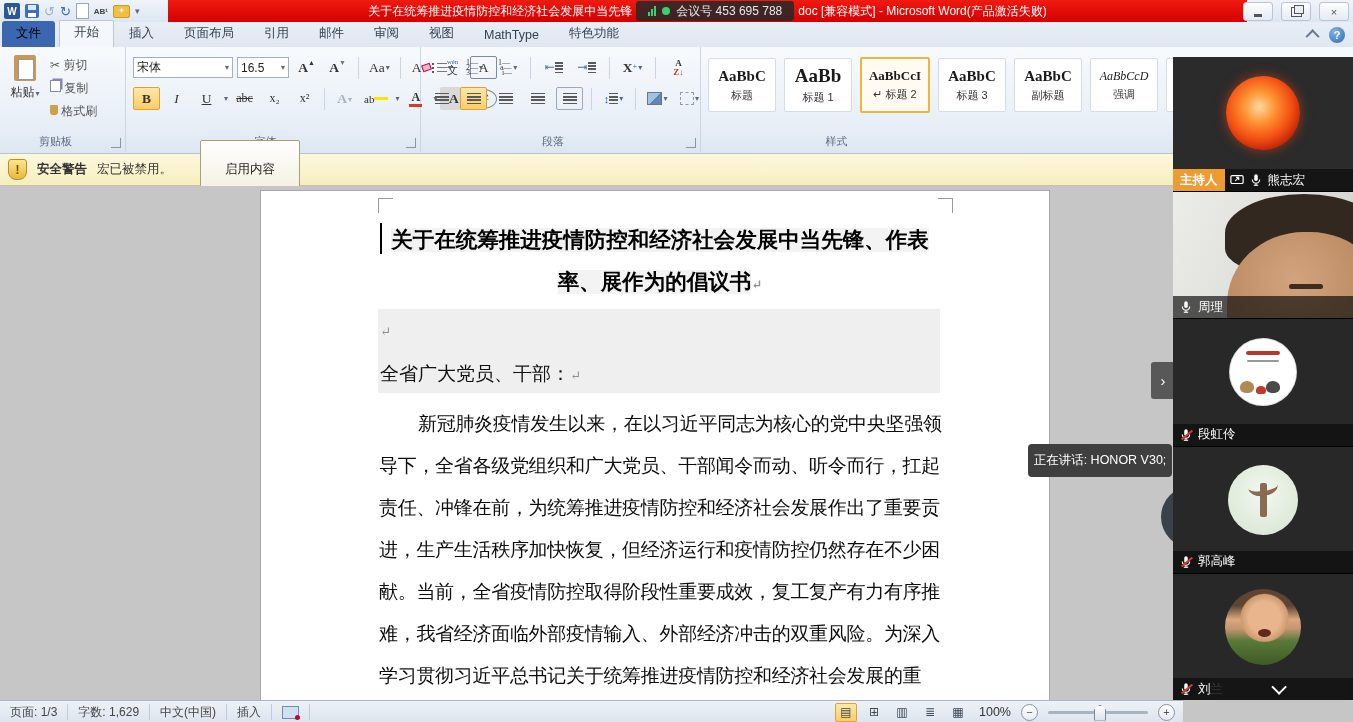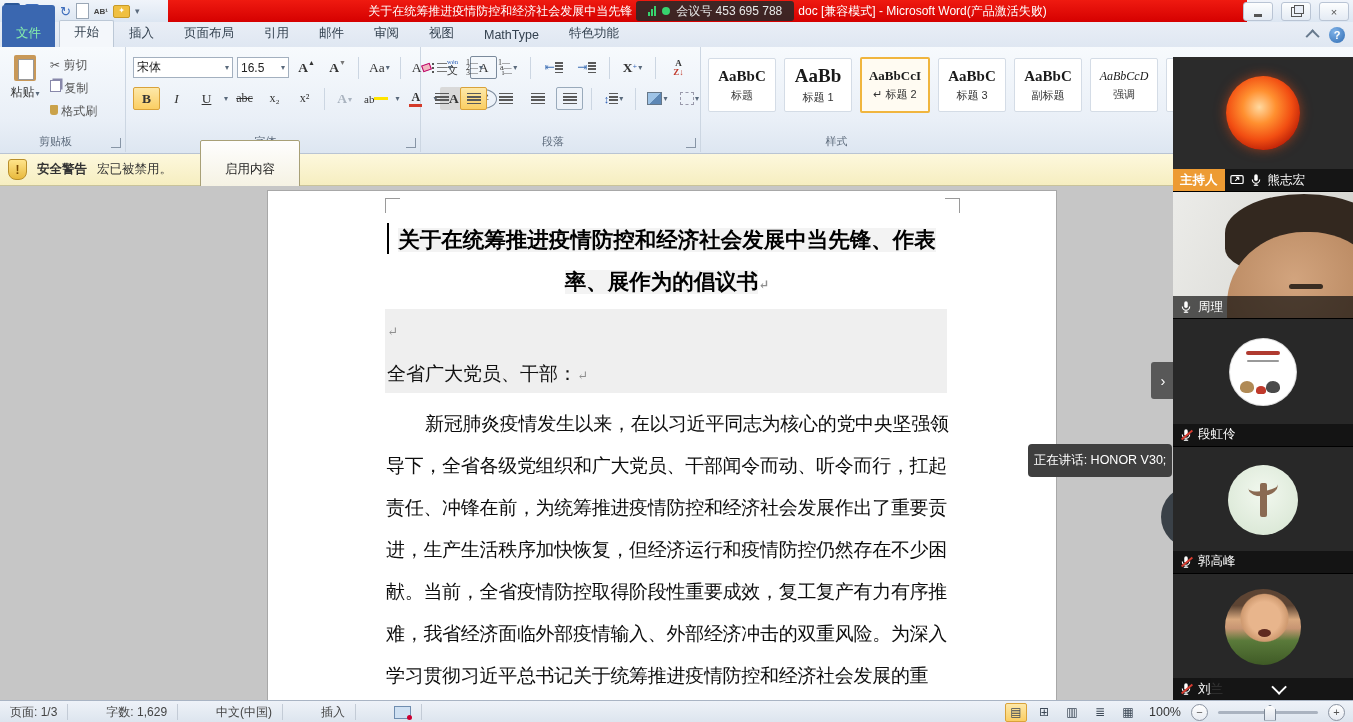--- a/index.html
+++ b/index.html
@@ -34,21 +34,21 @@
   .winbtn{width:28px;height:17px;border:1px solid #b9c4d4;border-radius:3px;background:linear-gradient(#fdfefe,#e4ebf4);
     display:flex;align-items:center;justify-content:center;color:#555;font-size:11px;}
   .min-glyph{width:8px;height:3px;background:#555;margin-top:7px;}
   .restore-glyph{width:9px;height:8px;border:1px solid #555;position:relative;}
   .restore-glyph:before{content:"";position:absolute;left:2px;top:-3px;width:8px;height:7px;border:1px solid #555;background:#e9eef6;}
 
   
   .tabrow{position:absolute;left:0;top:22px;width:1353px;height:25px;background:linear-gradient(#e9eef6,#dfe7f2);}
   .tabs{display:flex;height:25px;align-items:flex-end;padding-left:2px;}
   .tab{padding:4px 15px 5px 15px;font-size:12.5px;color:#33414f;}
-  .tab.file{background:#3a67b0;color:#86efac;border-radius:3px 3px 0 0;padding:20px 14px 5px 14px;margin-right:4px;}
+  .tab.file{background:#3a67b0;color:#000000;border-radius:3px 3px 0 0;padding:4px 14px 5px 14px;margin-right:4px;}
   .tab.active{background:#f4f7fb;border:1px solid #bcc8d6;border-bottom:none;border-radius:2px 2px 0 0;padding:3px 14px 6px 14px;}
   .tabrow-right{position:absolute;right:8px;top:5px;display:flex;align-items:center;gap:10px;}
   .chev-up{width:8px;height:8px;border-left:2px solid #67798d;border-top:2px solid #67798d;transform:rotate(45deg) translateY(2px);}
   .help-q{width:16px;height:16px;border-radius:50%;background:radial-gradient(circle at 35% 30%,#7fb2e8,#2f6cb3);color:#fff;font-weight:bold;font-size:11px;display:flex;align-items:center;justify-content:center;}
 
   
   .ribbon{position:absolute;left:0;top:47px;width:1353px;height:106px;
     background:linear-gradient(#f7fafd,#e9eff7 70%,#dde6f1);border-bottom:1px solid #b9c4d3;}
   .rgroup{position:absolute;top:0;height:105px;border-right:1px solid #ccd6e2;}
   .glabel{position:absolute;bottom:3px;left:0;right:14px;text-align:center;font-size:11px;color:#5d6b7c;}
@@ -85,21 +85,21 @@
     border-bottom:1px solid #c9c39a;display:flex;align-items:center;gap:10px;padding-left:8px;box-sizing:border-box;}
   .shield{width:17px;height:19px;background:linear-gradient(#ffe48a,#e8b93c);border:1px solid #b98f2a;
     border-radius:3px 3px 8px 8px;color:#7a4b00;font-weight:bold;font-size:12px;display:flex;align-items:center;justify-content:center;}
   .warn-title{font-weight:bold;font-size:12.5px;color:#333;}
   .warn-msg{font-size:12.5px;color:#333;}
   .enable-btn{margin-left:18px;background:linear-gradient(#fefefe,#f3efdc);border:1px solid #a8a077;border-radius:2px;
     padding:20px 24px;font-size:12.5px;color:#222;}
 
   
   .docarea{position:absolute;left:0;top:186px;width:1353px;height:514px;background:#c6c6c6;overflow:hidden;}
-  .page{position:absolute;left:267px;top:4px;width:790px;height:520px;background:#fff;border:1px solid #a8a8a8;box-sizing:border-box;}
+  .page{position:absolute;left:260px;top:4px;width:790px;height:520px;background:#fff;border:1px solid #a8a8a8;box-sizing:border-box;}
   .cropmark{position:absolute;width:14px;height:14px;}
   .cm-l{left:117px;top:7px;border-left:1px solid #9a9a9a;border-top:1px solid #9a9a9a;}
   .cm-r{left:677px;top:7px;border-right:1px solid #9a9a9a;border-top:1px solid #9a9a9a;}
   .doc-title{position:absolute;left:118px;top:28px;width:562px;text-align:center;
     font-family:"Liberation Serif","DejaVu Serif",serif;font-weight:bold;font-size:21.5px;line-height:42px;color:#000;}
   .doc-title .hl{background:#f3f3f3;}
   .cursor{position:absolute;left:119px;top:32px;width:1.6px;height:31px;background:#000;}
   .shaded{position:absolute;left:117px;top:118px;width:562px;height:84px;background:#efefef;
     font-family:"Liberation Serif","DejaVu Serif",serif;font-size:19px;line-height:42px;color:#111;}
   .pilcrow{color:#8f8f8f;font-size:13px;}
@@ -140,23 +140,23 @@
     display:flex;align-items:center;gap:5px;padding:0 6px;color:#fff;font-size:12.5px;}
   .hostbadge{height:22px;display:flex;align-items:center;padding:0 7px;background:#ed9b33;color:#fff;font-weight:bold;margin-left:-6px;}
   .micwrap{position:relative;width:14px;height:14px;flex:0 0 14px;}
   .micwrap svg{display:block;}
   .mutedline{position:absolute;left:1px;top:6px;width:14px;height:2px;background:#d63c30;transform:rotate(-40deg);}
   .collapse-strip{position:absolute;left:38px;right:3px;bottom:1px;height:21px;background:rgba(22,22,22,.88);
     display:flex;align-items:center;justify-content:center;}
   .chev-down{width:9px;height:9px;border-left:2px solid #fff;border-bottom:2px solid #fff;transform:rotate(-45deg) translateY(-2px);}
 
   
-  .statusbar{position:absolute;left:0;top:700px;width:1353px;height:22px;z-index:7;
+  .statusbar{position:absolute;left:0;top:700px;width:1183px;height:22px;z-index:7;
     background:linear-gradient(#eef2f8,#dce4ee);border-top:1px solid #a9b4c4;
-    display:flex;align-items:center;font-size:12px;color:#444;gap:28px;}
+    display:flex;align-items:center;font-size:12px;color:#444;}
   .sseg{padding:0 10px;border-right:1px solid #c3cbd6;height:16px;display:flex;align-items:center;gap:4px;}
   .macro-ic{width:15px;height:11px;background:#cfe0f2;border:1px solid #6f8db0;position:relative;}
   .macro-ic:before{content:"";position:absolute;right:-2px;bottom:-2px;width:5px;height:5px;border-radius:50%;background:#c03;}
   .sb-right{margin-left:auto;display:flex;align-items:center;gap:6px;padding-right:8px;}
   .viewbtn{width:20px;height:17px;display:flex;align-items:center;justify-content:center;font-size:12px;color:#3c4856;border:1px solid transparent;border-radius:2px;}
   .viewbtn.active{background:linear-gradient(#fde8a9,#fbce63);border:1px solid #d9a23a;}
   .zoomtxt{font-size:12.5px;color:#333;margin:0 4px;}
   .zcirc{width:15px;height:15px;border:1px solid #8a93a1;border-radius:50%;background:linear-gradient(#fff,#e7ebf2);
     display:flex;align-items:center;justify-content:center;font-size:11px;color:#555;line-height:1;}
   .ztrack{width:100px;height:3px;background:#aab3c0;border-radius:2px;position:relative;margin:0 4px;}

